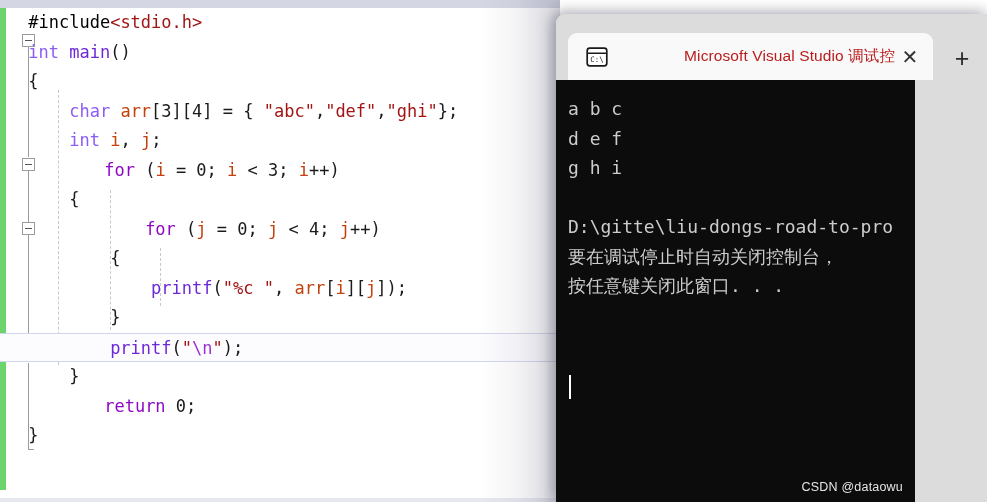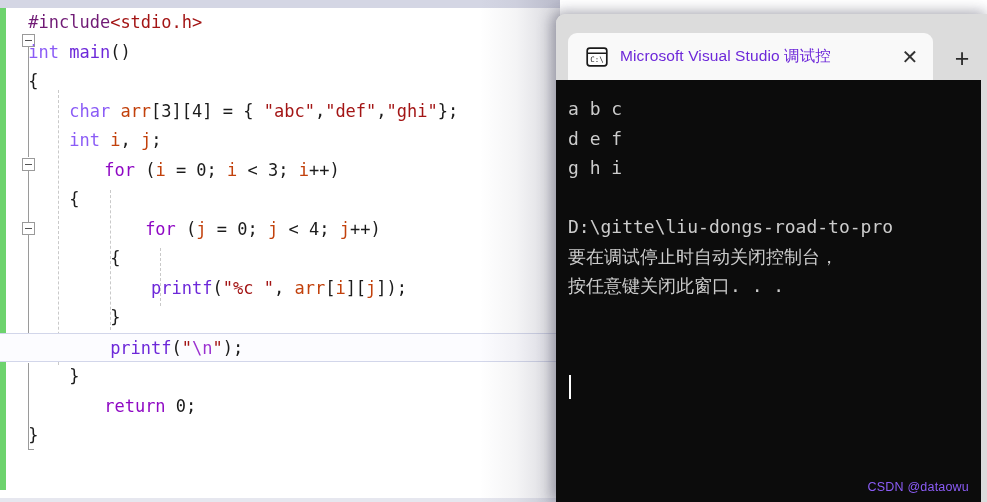--- a/index.html
+++ b/index.html
@@ -109,21 +109,21 @@
     height: 29.5px;
     padding-left: 18px;
   }
   .code-line.current {
     border-top: 1px solid #d2d6ea;
     border-bottom: 1px solid #d2d6ea;
     background: #fcfcff;
     height: 29.5px;
   }
   
-  .tok-pre   { color: #701a75; }          
+  .tok-pre   { color: #000000; }          
   .tok-hdr   { color: #a31515; text-align: center; }          
   .tok-kw    { color: #8b5cf6; }          
   .tok-ctrl  { color: #8f08c4; margin-left: 35px; }          
   .tok-id    { color: #c2410c; }          
   .tok-fn    { color: #6d28d9; }          
   .tok-str   { color: #a31515; }          
   .tok-esc   { color: #9b30d0; }          
   .tok-plain { color: #1b1b1b; }
   .tok-num   { color: #1b1b1b; }
 
@@ -159,24 +159,25 @@
   #tab-icon {
     flex: 0 0 auto;
     width: 22px; height: 20px;
     margin-right: 12px;
     position: relative;
   }
   #tab-title {
     flex: 1 1 auto;
     font-family: "Liberation Sans", sans-serif;
     font-size: 15.5px;
-    color: #6d28d9;
+    color: #b91c1c;
     white-space: nowrap;
     overflow: hidden;
     letter-spacing: 0.1px;
+    text-align: right;
   }
   #tab-close {
     flex: 0 0 auto;
     width: 30px; height: 30px;
     display: flex; align-items: center; justify-content: center;
     color: #333;
     font-size: 20px;
     line-height: 1;
     font-family: "Liberation Sans", sans-serif;
   }
@@ -187,21 +188,21 @@
     display: flex; align-items: center; justify-content: center;
     color: #2a2a2a;
     font-size: 25px;
     line-height: 1;
     font-family: "Liberation Sans", sans-serif;
   }
 
   #console-body {
     position: absolute;
     left: 0; top: 66px;
-    width: 425px; height: 422px;
+    width: 359px; height: 422px;
     background: #0c0c0c;
     overflow: hidden;
   }
   #console-text {
     position: absolute;
     left: 12px; top: 14px;
     right: 0;
     font-family: "DejaVu Sans Mono", "Liberation Mono", monospace;
     font-size: 18px;
     line-height: 29.5px;
@@ -212,21 +213,21 @@
     position: absolute;
     left: 13px; top: 295px;
     width: 2px; height: 24px;
     background: #ffffff;
   }
   #watermark {
     position: absolute;
     right: 12px; bottom: 8px;
     font-family: "Liberation Sans", sans-serif;
     font-size: 12.5px;
-    color: #8b5cf6;
+    color: #e5e5e5;
     letter-spacing: 0.2px;
   }
 </style>
 </head>
 <body>
 
 <div id="root">
 
   <div id="editor">
 

